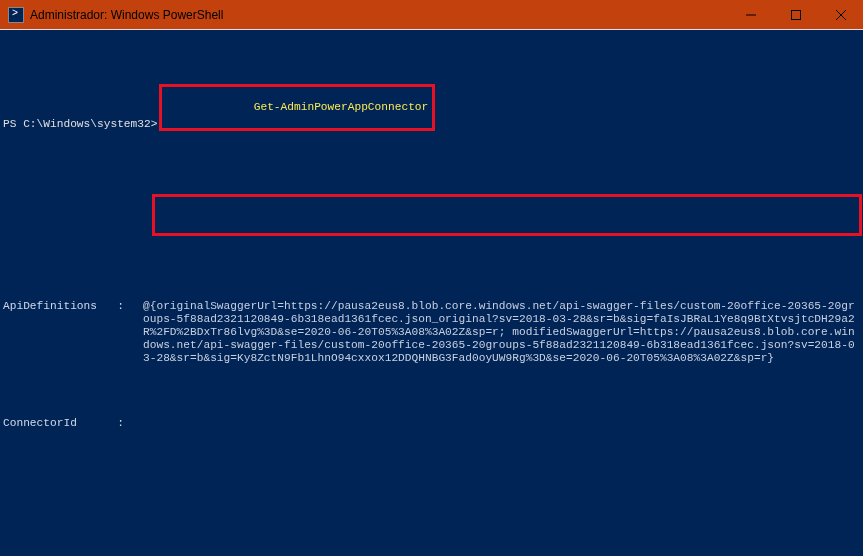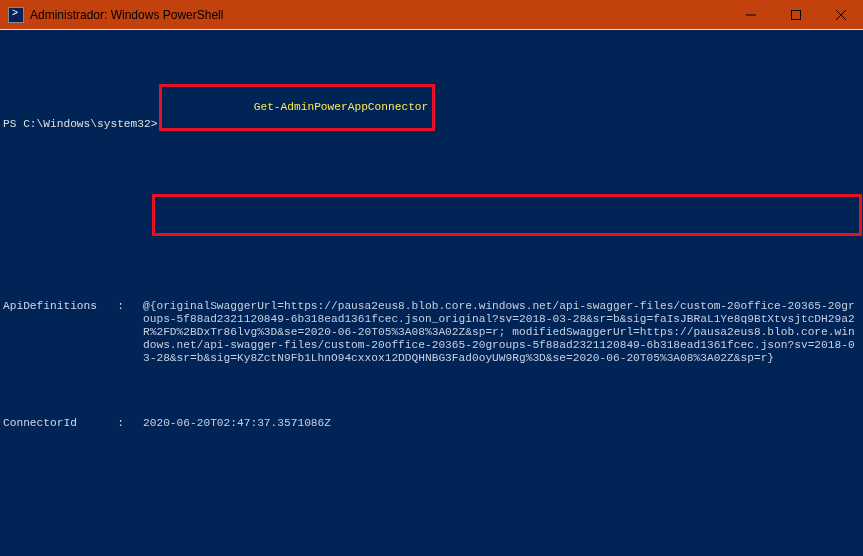--- a/index.html
+++ b/index.html
@@ -162,21 +162,20 @@
     </div>
 
     <div class="output-row">
       <span class="output-label"><span>ApiDefinitions</span>   : </span>
       <span class="output-value">@{originalSwaggerUrl=https://pausa2eus8.blob.core.windows.net/api-swagger-files/custom-20office-20365-20groups-5f88ad2321120849-6b318ead1361fcec.json_original?sv=2018-03-28&amp;sr=b&amp;sig=faIsJBRaL1Ye8q9BtXtvsjtcDH29a2R%2FD%2BDxTr86lvg%3D&amp;se=2020-06-20T05%3A08%3A02Z&amp;sp=r; modifiedSwaggerUrl=https://pausa2eus8.blob.core.windows.net/api-swagger-files/custom-20office-20365-20groups-5f88ad2321120849-6b318ead1361fcec.json?sv=2018-03-28&amp;sr=b&amp;sig=Ky8ZctN9Fb1LhnO94cxxox12DDQHNBG3Fad0oyUW9Rg%3D&amp;se=2020-06-20T05%3A08%3A02Z&amp;sp=r}</span>
     </div>
 
 
     <div class="output-row">
       <span class="output-label"><span>ConnectorId</span>      : </span>
-      <span class="output-value">2020-06-20T02:47:37.3571086Z</span>
     </div>
 
     
 
     
 
     
 
     
   </div>

